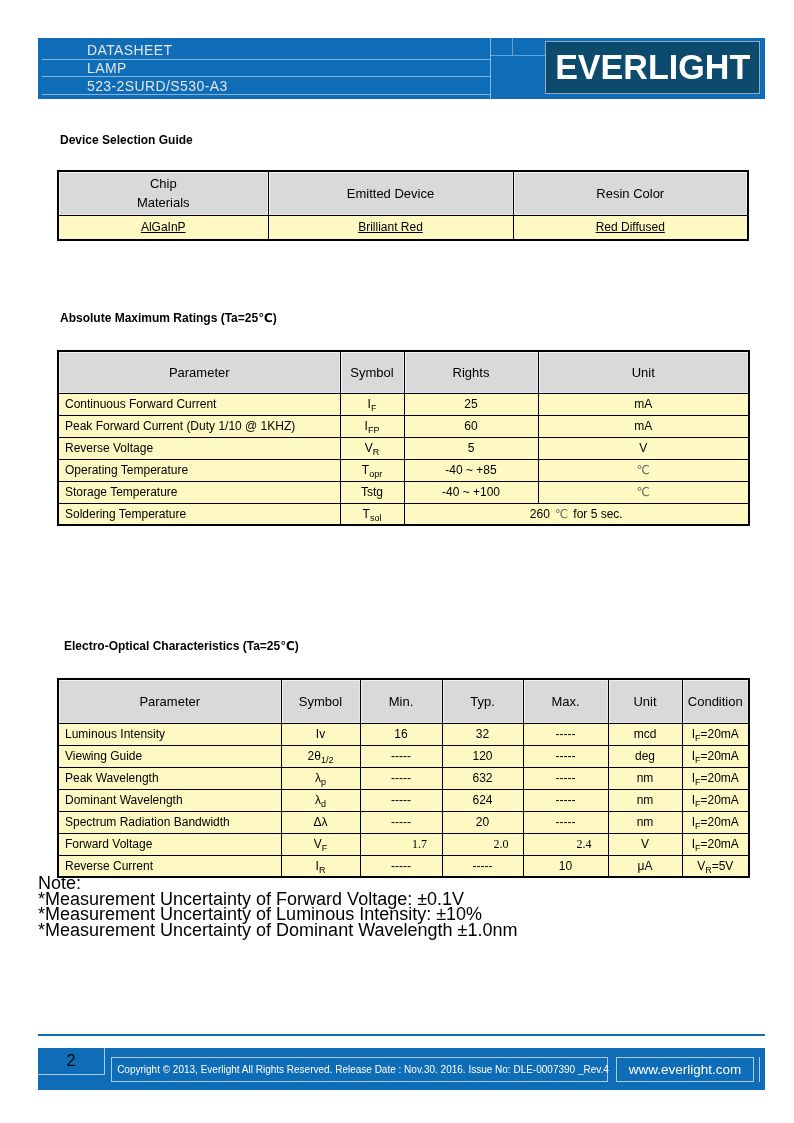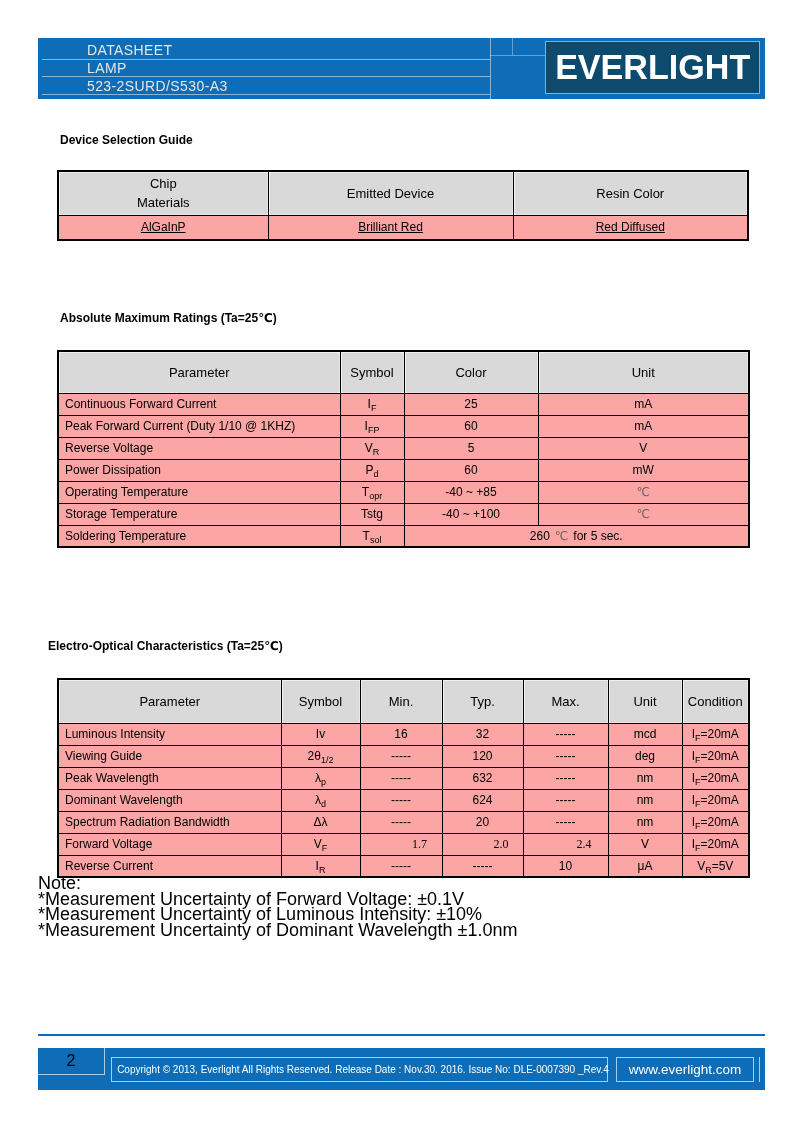--- a/index.html
+++ b/index.html
@@ -25,24 +25,24 @@
   .hdr-grid-v { position:absolute; left:474px; top:0; width:1px; height:17px; background:rgba(255,255,255,.35); }
   .logo-box { position:absolute; left:507px; top:3px; width:215px; height:53px;
               border:1px solid rgba(255,255,255,.55); background:#0c4a6e;
               display:flex; align-items:center; justify-content:center; }
   .logo-text { color:#fff; font-weight:bold; font-size:31px; letter-spacing:0; transform:scale(1.1,1.12); white-space:nowrap; }
 
   
   .section-title { position:absolute; font-size:12px; font-weight:bold; white-space:nowrap; }
   #title-device { left:60px; top:133px; }
   #title-abs    { left:60px; top:311px; }
-  #title-eo     { left:48px; top:639px; }
-
-  
-  table.tbl { position:absolute; border-collapse:collapse; table-layout:fixed; background:#fca5a5; border:2px solid #000; }
+  #title-eo     { left:64px; top:639px; }
+
+  
+  table.tbl { position:absolute; border-collapse:collapse; table-layout:fixed; background:#fef9c3; border:2px solid #000; }
   .tbl th, .tbl td { border:1px solid #000; text-align:center; vertical-align:middle; font-weight:normal; overflow:hidden; }
   .tbl th { background:#d9d9d9; font-size:13px; box-shadow:inset 1px 1px 0 rgba(255,255,255,.6), inset -1px -1px 0 rgba(255,255,255,.35); }
   .tbl td { font-size:12px; }
   .c-param { text-align:left !important; padding-left:6px; }
 
   #device-table { left:57px; top:170px; width:690px; }
   #device-table tr.head th { height:44px; line-height:19px; }
   #device-table tr.data td { height:25px;text-decoration:underline; }
 
   #abs-table { left:57px; top:350px; width:691px; }
@@ -125,46 +125,40 @@
   <colgroup>
       <col style="width:282px">
       <col style="width:64px">
       <col style="width:134px">
       <col style="width:211px">
     </colgroup>
   <tbody>
       <tr class="head">
     <th>Parameter</th>
     <th>Symbol</th>
-    <th>Color</th>
+    <th>Rights</th>
     <th>Unit</th>
   </tr>
   <tr class="data">
     <td class="c-param">Continuous Forward Current</td>
     <td><span>I</span><sub>F</sub></td>
     <td>25</td>
     <td>mA</td>
   </tr>
   <tr class="data">
     <td class="c-param">Peak Forward Current (Duty 1/10 @ 1KHZ)</td>
     <td><span>I</span><sub>FP</sub></td>
     <td>60</td>
     <td>mA</td>
   </tr>
   <tr class="data">
     <td class="c-param">Reverse Voltage</td>
     <td><span>V</span><sub>R</sub></td>
     <td>5</td>
     <td>V</td>
-  </tr>
-  <tr class="data">
-    <td class="c-param">Power Dissipation</td>
-    <td><span>P</span><sub>d</sub></td>
-    <td>60</td>
-    <td>mW</td>
   </tr>
   <tr class="data">
     <td class="c-param">Operating Temperature</td>
     <td><span>T</span><sub>opr</sub></td>
     <td>-40 ~ +85</td>
     <td class="celsius">℃</td>
   </tr>
   <tr class="data">
     <td class="c-param">Storage Temperature</td>
     <td><span>Tstg</span><sub></sub></td>

